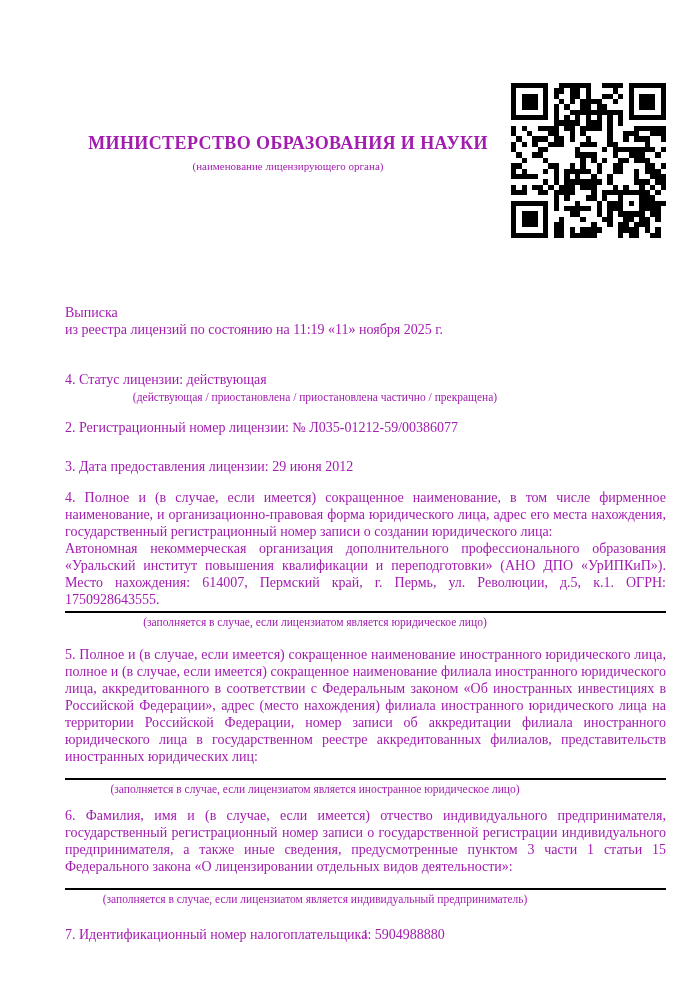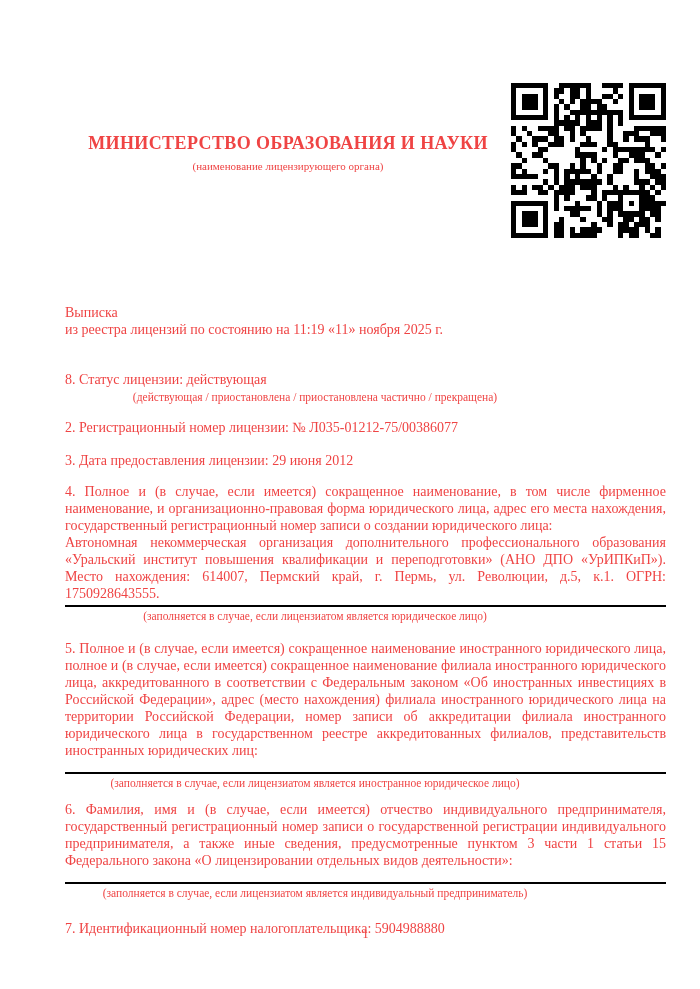--- a/index.html
+++ b/index.html
@@ -1,19 +1,19 @@
 <!DOCTYPE html>
 <html><head>
 <meta charset="utf-8">
 <title>Выписка из реестра лицензий</title>
 <style>
   html, body { margin:0; padding:0; background:#ffffff; }
   .page {
     position:relative; width:700px; height:989px; background:#ffffff;
-    font-family:"Liberation Serif", serif; color:#ef4444; overflow:hidden;
+    font-family:"Liberation Serif", serif; color:#a21caf; overflow:hidden;
   }
   .content { position:absolute; left:65px; top:0; width:601px; }
 
   .header-row { display:flex; align-items:flex-start; padding-top:83px; }
   .ministry { width:446px; text-align:center; padding-top:48px; }
   .ministry-name { font-size:18px; font-weight:bold; line-height:25px; letter-spacing:0.4px; }
   .ministry-caption { font-size:11px; line-height:13px; margin-top:4px; }
   .qr-box { margin-left:auto; width:155px; height:155px; }
   .qr-box svg { display:block; width:155px; height:155px; }
 
@@ -23,21 +23,21 @@
   .item p { margin:0; }
   .caption {
     font-size:11.5px; line-height:14px; text-align:center;
     width:500px; margin-top:2px;
   }
   .rule { border-top:2px solid #000000; height:0; margin-top:3px; }
   .rule.spaced { margin-top:13px; }
 
   .mt-i1 { margin-top:33px; }
   .mt-i2 { margin-top:15px; }
-  .mt-i3 { margin-top:16px; }
+  .mt-i3 { margin-top:22px; }
   .mt-i4 { margin-top:14px;font-family:Liberation Serif, serif; }
   .mt-i5 { margin-top:17px; }
   .mt-i6 { margin-top:11px; }
   .mt-i7 { margin-top:20px; }
 
   .page-number {
     position:absolute; left:65px; top:926px; width:601px;
     text-align:center; font-size:13px;
   }
 </style>
@@ -499,26 +499,26 @@
           </svg>
       </div>
     </div>
 
     <div class="doc-title">
       <div>Выписка</div>
       <div>из реестра лицензий по состоянию на 11:19 «11» ноября 2025 г.</div>
     </div>
 
     <div class="item mt-i1">
-      <p>8. Статус лицензии: действующая</p>
+      <p>4. Статус лицензии: действующая</p>
       <div class="caption">(действующая / приостановлена / приостановлена частично / прекращена)</div>
     </div>
 
     <div class="item mt-i2">
-      <p>2. Регистрационный номер лицензии: № Л035-01212-75/00386077</p>
+      <p>2. Регистрационный номер лицензии: № Л035-01212-59/00386077</p>
     </div>
 
     <div class="item mt-i3">
       <p>3. Дата предоставления лицензии: 29 июня 2012</p>
     </div>
 
     <div class="item mt-i4">
       <p>4. Полное и (в случае, если имеется) сокращенное наименование, в том числе фирменное наименование, и организационно-правовая форма юридического лица, адрес его места нахождения, государственный регистрационный номер записи о создании юридического лица:</p>
       <p>Автономная некоммерческая организация дополнительного профессионального образования «Уральский институт повышения квалификации и переподготовки» (АНО ДПО «УрИПКиП»). Место нахождения: 614007, Пермский край, г. Пермь, ул. Революции, д.5, к.1. ОГРН: 1750928643555.</p>
       <div class="rule"></div>

